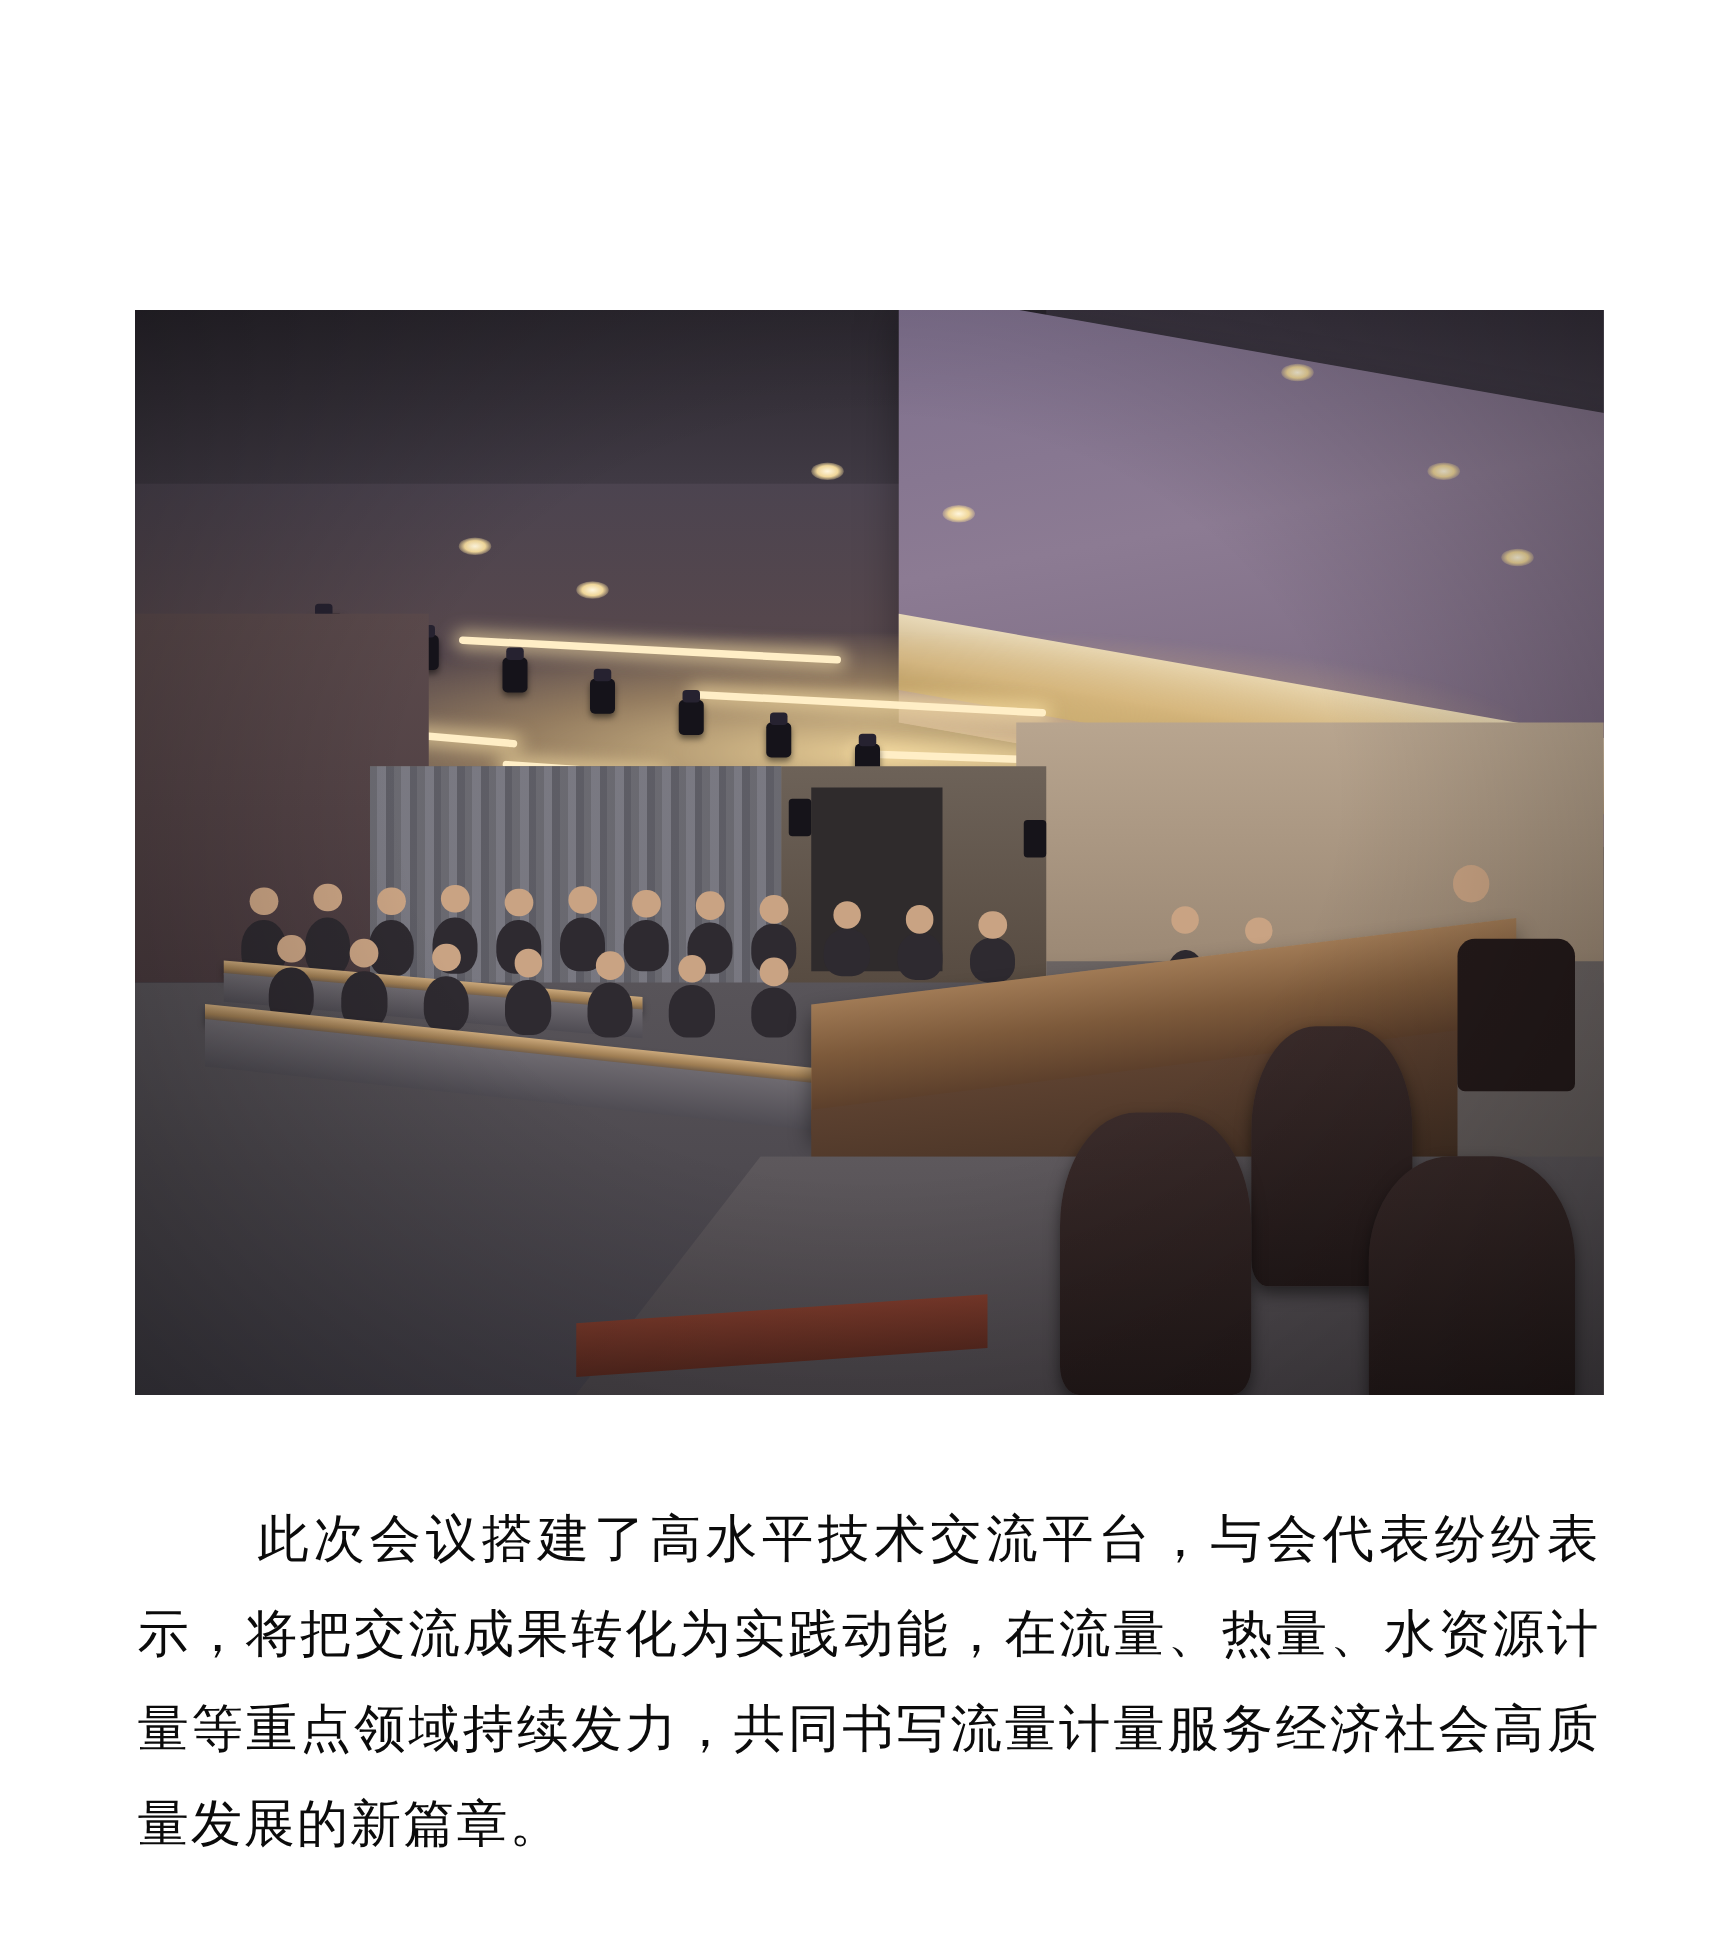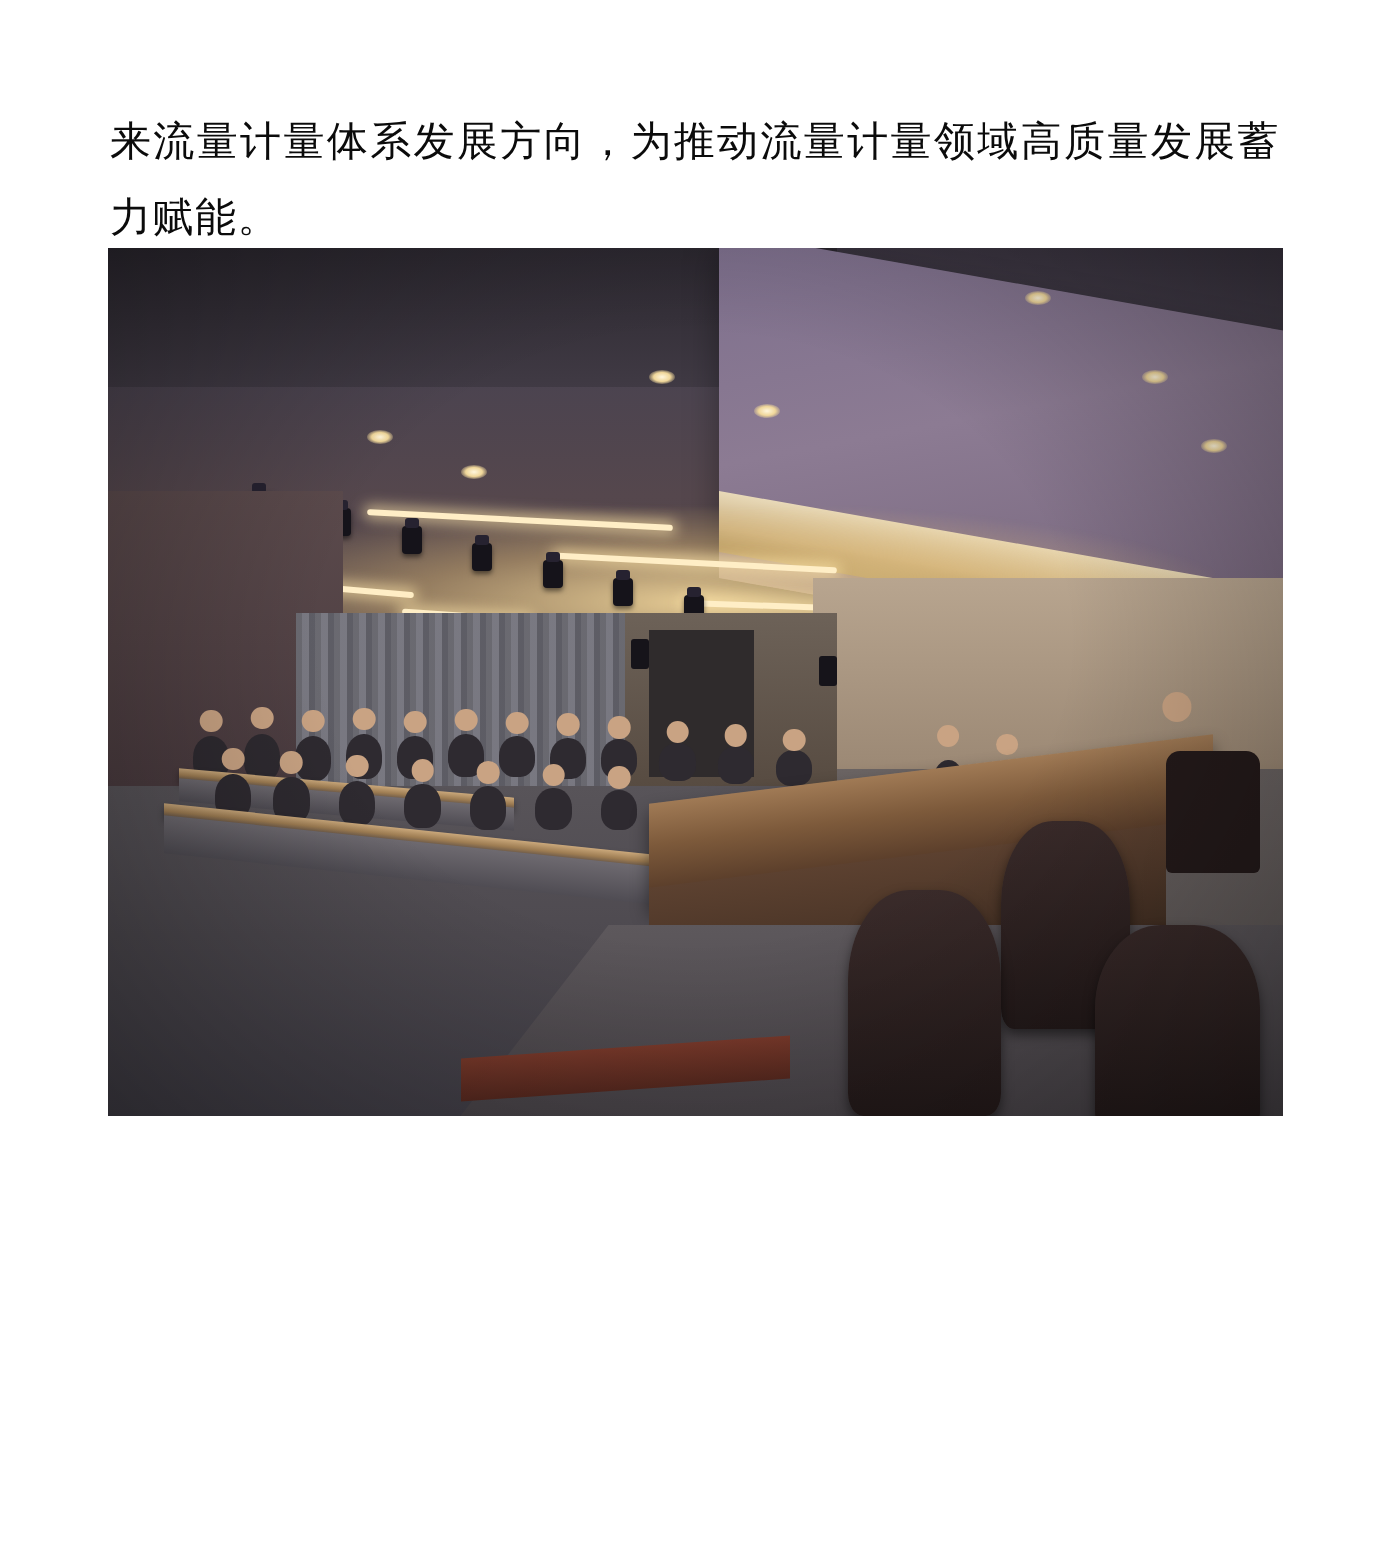--- a/index.html
+++ b/index.html
@@ -260,21 +260,20 @@
     inset: 0;
     background: radial-gradient(ellipse at 50% 45%, rgba(0,0,0,0) 45%, rgba(0,0,0,.38) 100%);
     pointer-events: none;
   }
 </style>
 </head>
 <body>
 
 <div class="page">
 
-  <p class="para para-top">来流量计量体系发展方向，为推动流量计量领域高质量发展蓄力赋能。</p>
 
   <figure class="photo-wrap" style="margin:0;">
     <div class="photo">
 
       <div class="ceiling"></div>
       <div class="ceiling-dark-strip"></div>
 
       <div class="soffit"></div>
       <div class="soffit-edge"></div>
       <div class="cove-glow"></div>
@@ -402,14 +401,15 @@
       <div class="chair-back" style="left:76%; top:66%; width:11%; height:24%;"></div>
       <div class="chair-back" style="left:63%; top:74%; width:13%; height:26%;"></div>
       <div class="chair-back" style="left:84%; top:78%; width:14%; height:24%;"></div>
       <div class="chair" style="left:90%; top:58%; width:8%; height:14%;"></div>
 
       <div class="vignette"></div>
     </div>
 
   </figure>
 
+  <p class="para para-bottom">此次会议搭建了高水平技术交流平台，与会代表纷纷表示，将把交流成果转化为实践动能，在流量、热量、水资源计量等重点领域持续发力，共同书写流量计量服务经济社会高质量发展的新篇章。</p>
 
 </div>
 
 </body></html>

